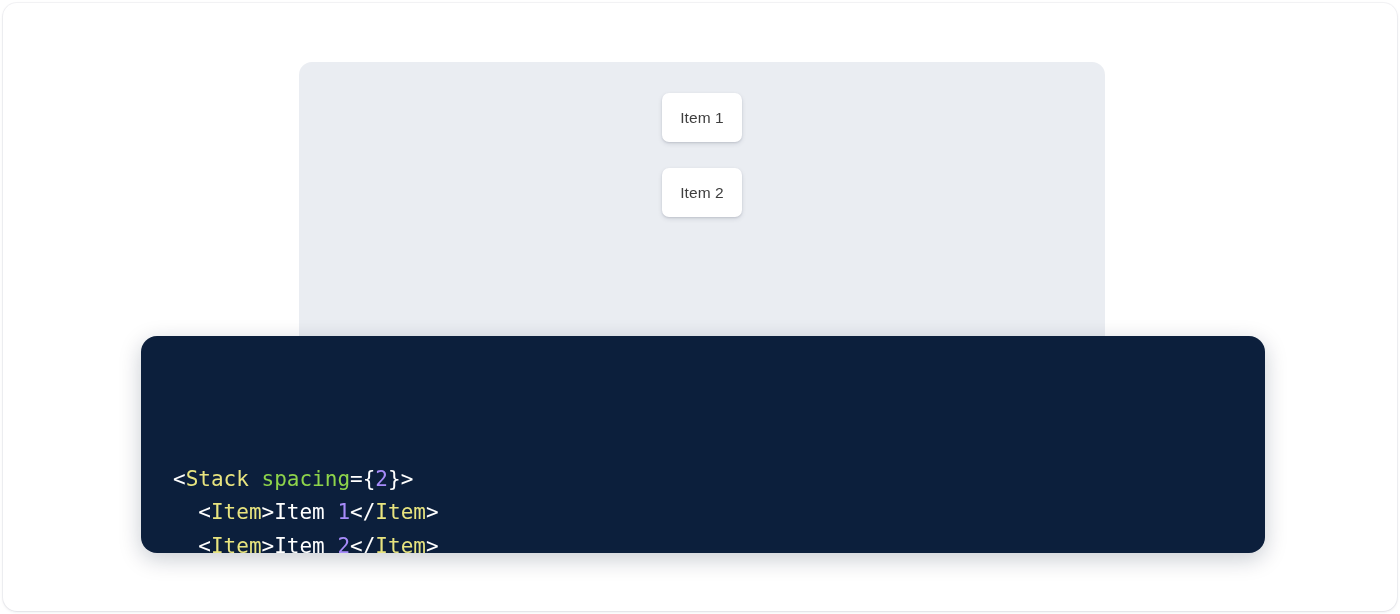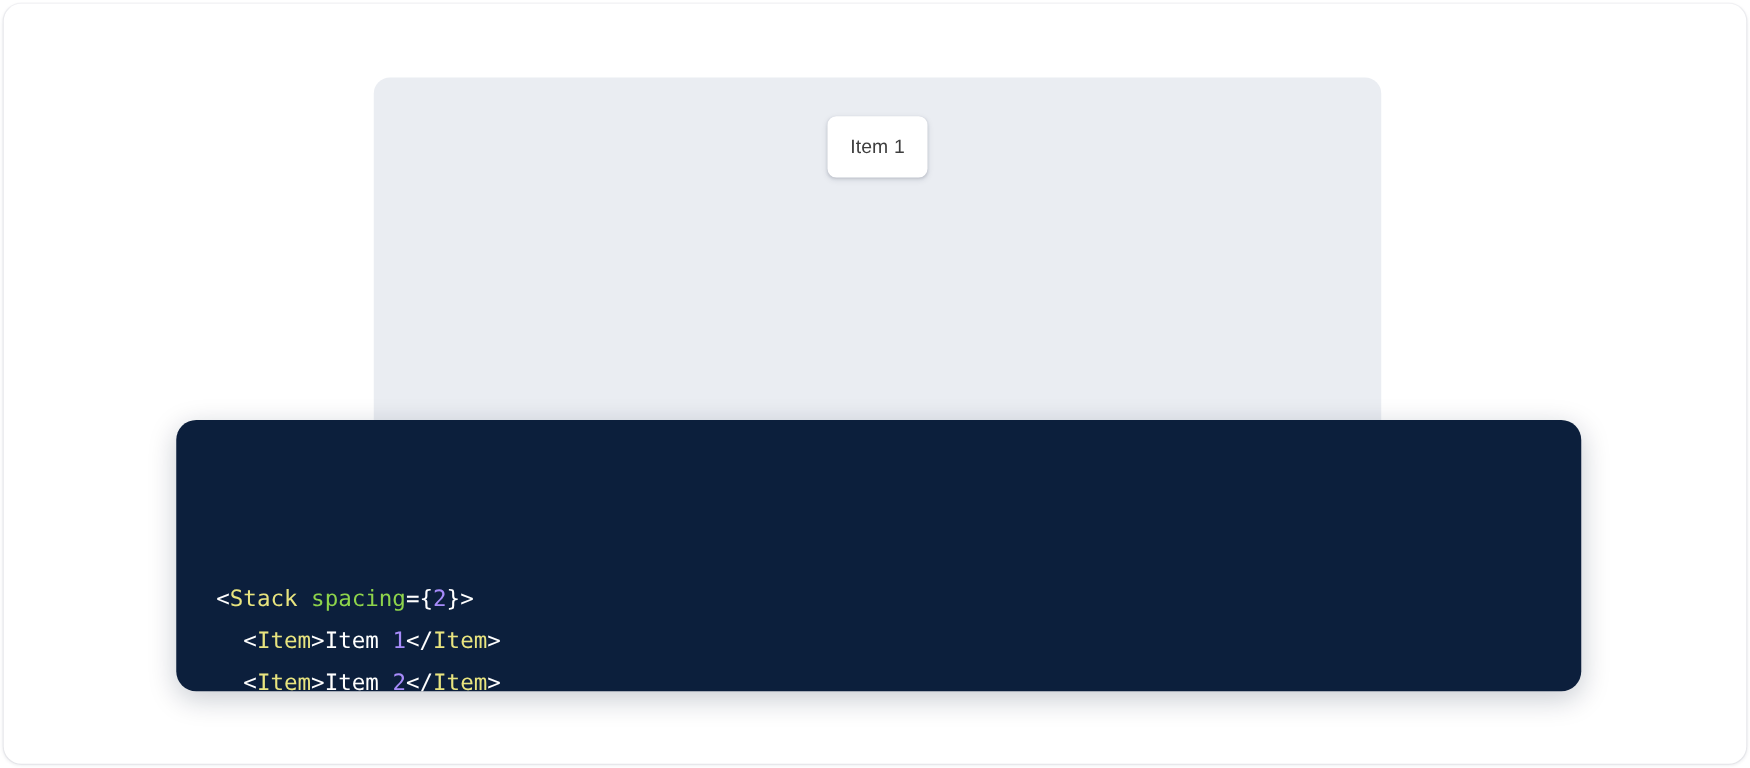--- a/index.html
+++ b/index.html
@@ -83,21 +83,21 @@
     background: #0c1f3c;
     border-radius: 16px;
     box-sizing: border-box;
     padding: 26px 0 0 32px;
     box-shadow: 0 6px 22px rgba(10, 25, 50, 0.22);
     overflow: hidden;
   }
 
   .code-lines {
     font-family: "DejaVu Sans Mono", monospace;
-    font-size: 18px;
+    font-size: 21px;
     line-height: 33.6px;
     white-space: pre;
     color: #ffffff;
   }
 
   .code-line {
     white-space: pre;
   }
 
   
@@ -111,20 +111,23 @@
 <body>
 
 <div class="page-shell">
 
   <div class="preview-panel">
     <div class="stack" id="stack-container">
 
     <div class="stack-item">
           <span class="stack-item-label">Item 1</span>
         </div>
+        <div class="stack-item">
+          <span class="stack-item-label">Item 2</span>
+        </div>
       </div>
   </div>
 
   <div class="code-block">
     <div class="code-lines" id="code-lines">
       
     <div class="code-line"><span class="tok-punct">&lt;</span><span class="tok-tag">Stack</span><span class="tok-punct"> </span><span class="tok-attr">spacing</span><span class="tok-punct">={</span><span class="tok-num">2</span><span class="tok-punct">}&gt;</span></div><div class="code-line"><span>  </span><span class="tok-punct">&lt;</span><span class="tok-tag">Item</span><span class="tok-punct">&gt;</span><span class="tok-text">Item </span><span class="tok-num">1</span><span class="tok-punct">&lt;/</span><span class="tok-tag">Item</span><span class="tok-punct">&gt;</span></div><div class="code-line"><span>  </span><span class="tok-punct">&lt;</span><span class="tok-tag">Item</span><span class="tok-punct">&gt;</span><span class="tok-text">Item </span><span class="tok-num">2</span><span class="tok-punct">&lt;/</span><span class="tok-tag">Item</span><span class="tok-punct">&gt;</span></div></div>
   </div>
 
 </div>

